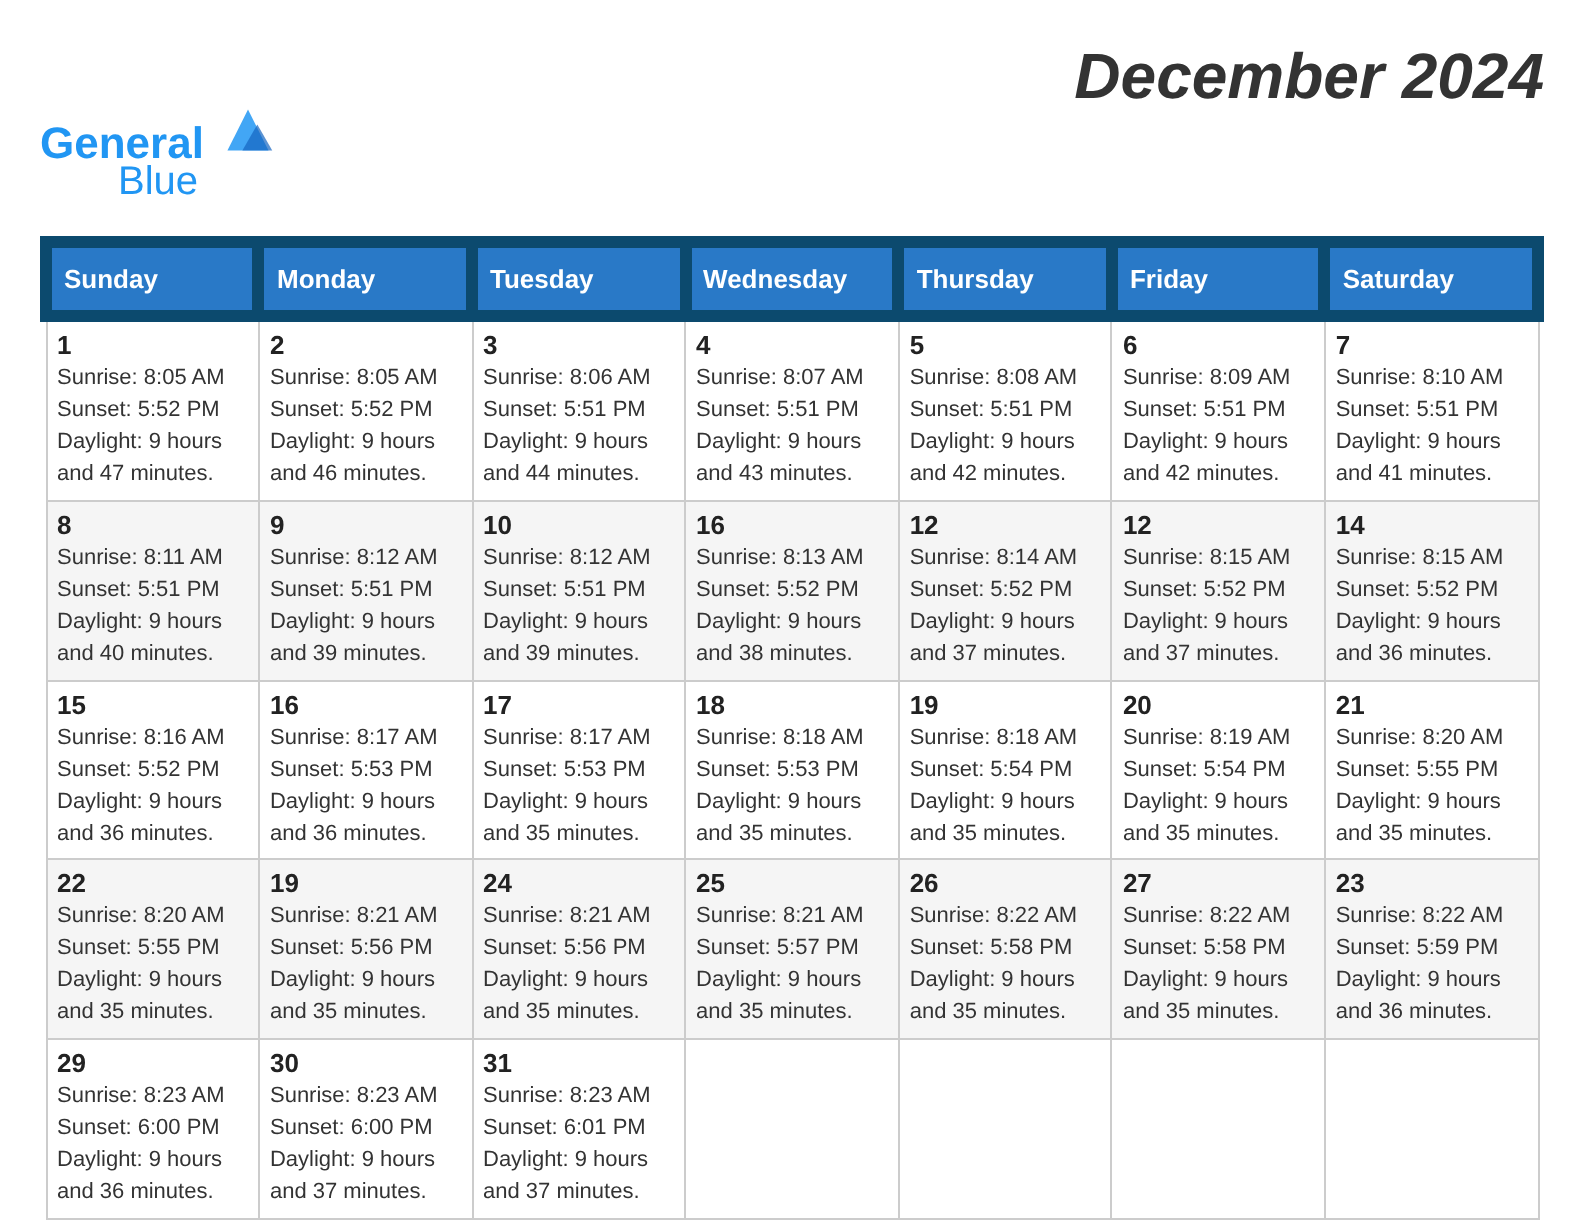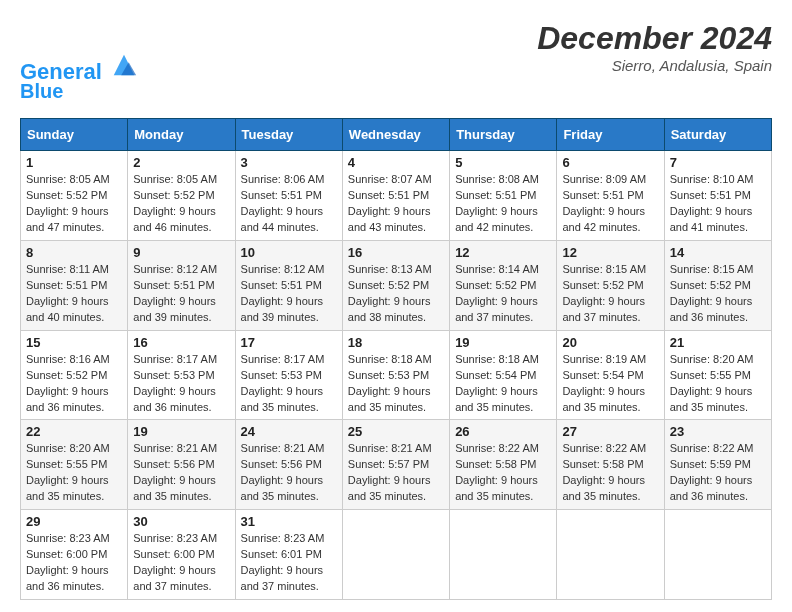--- a/index.html
+++ b/index.html
@@ -52,21 +52,21 @@
       border-collapse: collapse;
       font-size: 11px;
     }
     .calendar th {
       background: #2979c7;
       color: #fff;
       text-align: left;
       padding: 8px 6px;
       font-size: 13px;
       font-weight: bold;
-      border: 1px solid #0c4a6e;
+      border: 6px solid #0c4a6e;
     }
     .calendar td {
       border: 1px solid #ccc;
       vertical-align: top;
       padding: 4px 5px;
       width: 107px;
       min-height: 80px;
       background: #fff;
     }
     .calendar tr:nth-child(even) td {
@@ -97,26 +97,25 @@
       <div style="display:flex;align-items:center;margin-top:31px;">
         <div class="logo-text">
           <span>General</span>
           <svg class="logo-icon" viewBox="0 0 30 30">
             <polygon points="4,26 15,4 26,26" fill="#2196F3" opacity="0.85"></polygon>
             <polygon points="12,26 20,12 28,26" fill="#1565C0" opacity="0.7"></polygon>
           </svg>
         </div>
         <div></div>
       </div>
-      <div class="logo-text" style="color:#2196F3;font-weight:bold;font-size:20px;margin-top:-4px;">Blue</div>
+      <div class="logo-text" style="color:#2196F3;font-weight:normal;font-size:20px;margin-top:-4px;text-align:center;">Blue</div>
     </div>
   </div>
   <div class="title-block">
     <div class="month-title">December 2024</div>
-    <div class="location">Sierro, Andalusia, Spain</div>
   </div>
 </div>
 
 <table class="calendar">
   <thead>
     <tr>
     <th>Sunday</th>
         <th>Monday</th>
         <th>Tuesday</th>
         <th>Wednesday</th>

